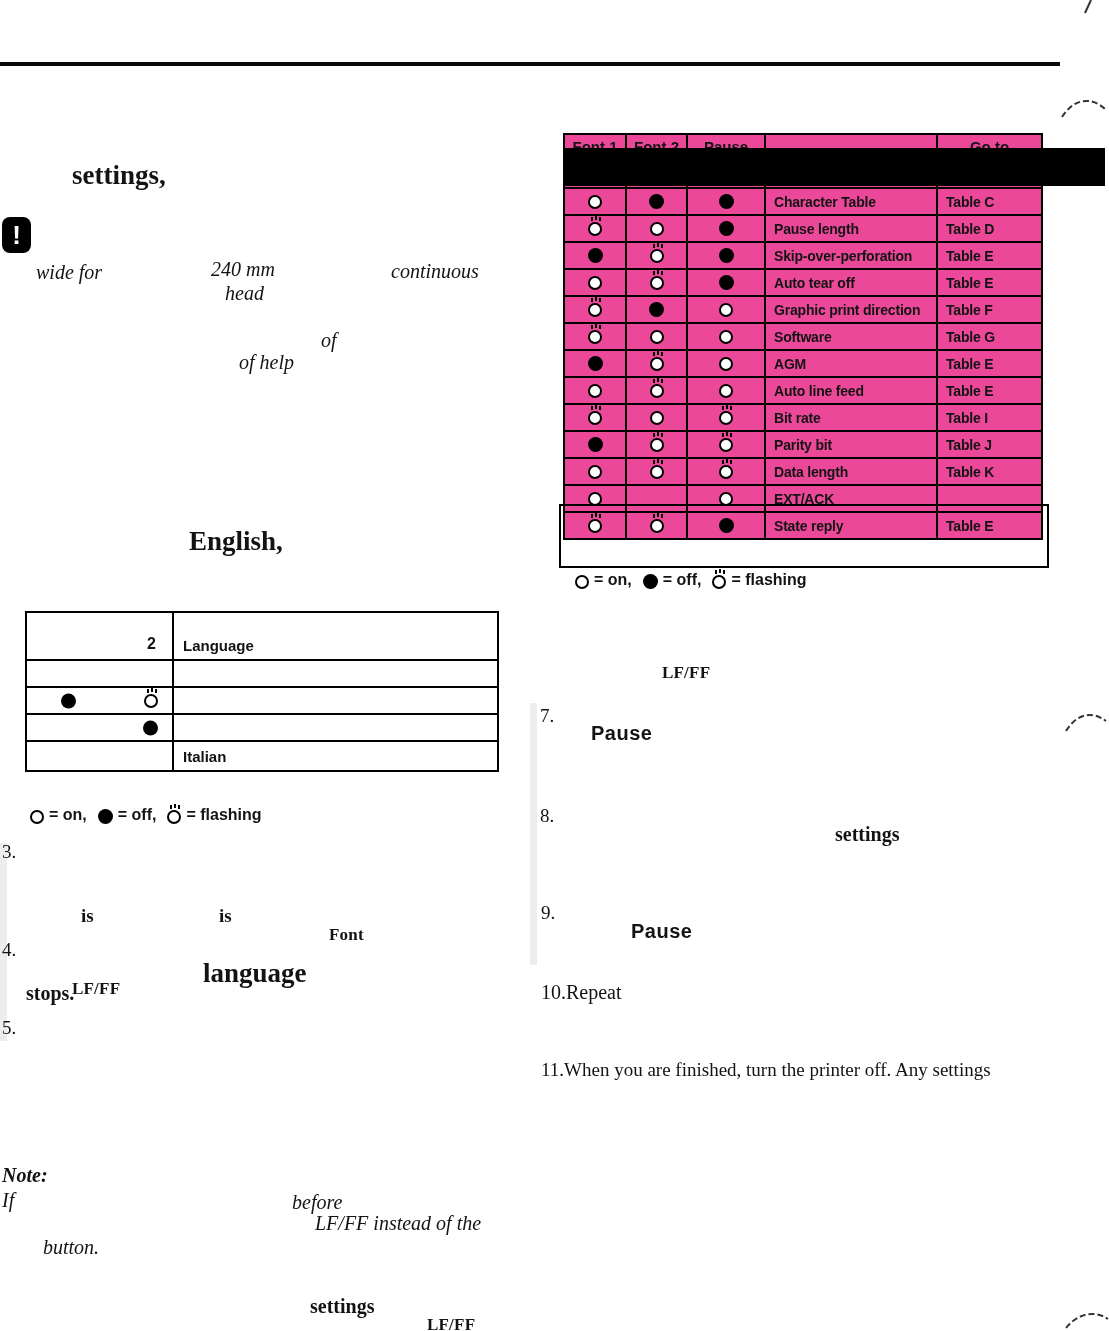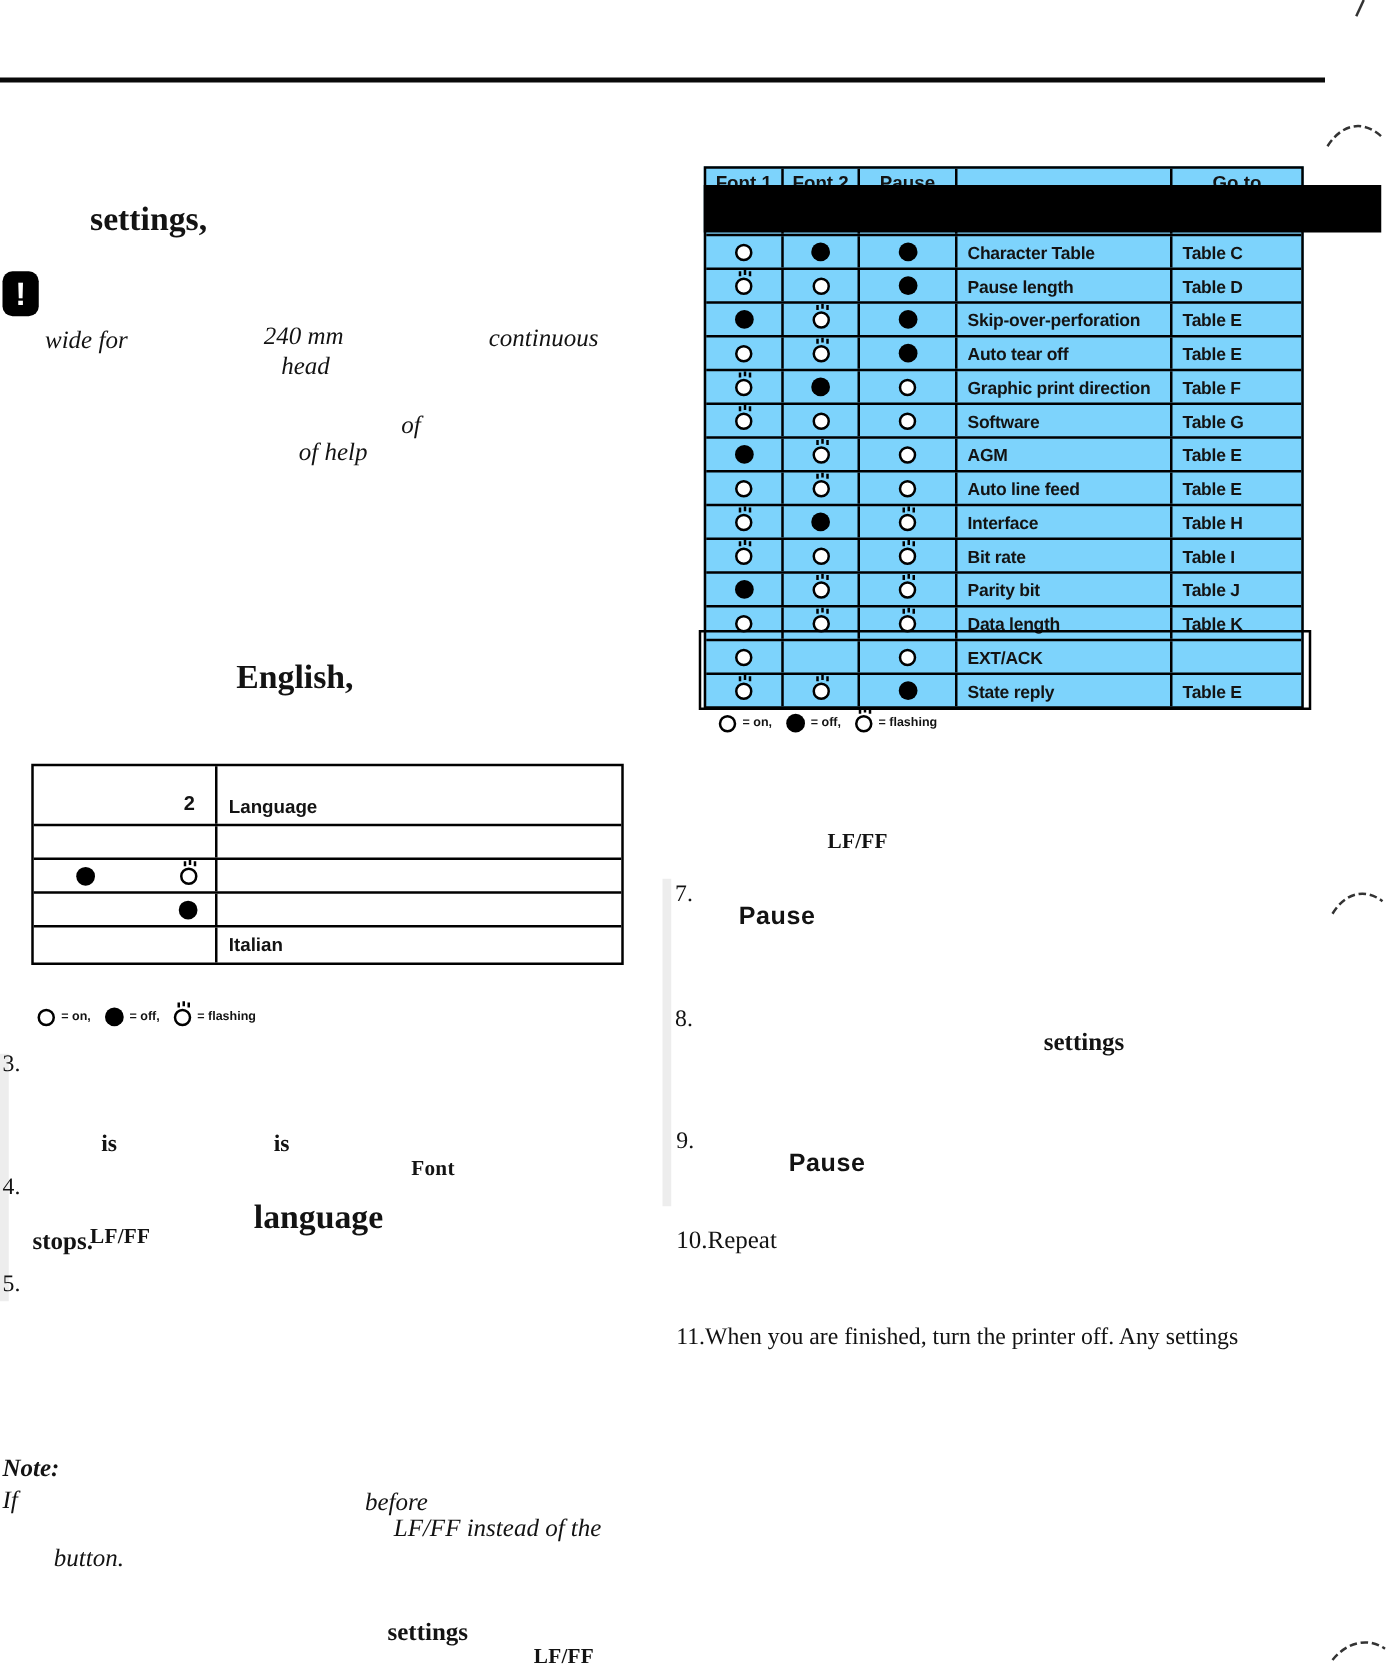--- a/index.html
+++ b/index.html
@@ -28,21 +28,21 @@
   .pausef{font-family:"Liberation Sans",sans-serif;font-size:20px;font-weight:bold;letter-spacing:.5px;}
 
   
   .led{display:inline-block;position:relative;box-sizing:content-box;vertical-align:middle;}
   .led.on,.led.flash{width:10px;height:10px;border:2.5px solid #000;border-radius:50%;background:#fff;}
   .led.off{width:15px;height:15px;border-radius:50%;background:#000;}
   .led.flash::before{content:'';position:absolute;top:-7px;left:1px;width:2px;height:4px;background:#000;
                      box-shadow:4px -1px 0 #000,8px 0 0 #000;}
 
   
-  .main-table{position:absolute;left:563px;top:133px;width:476px;border:2px solid #000;background:#7dd3fc;}
+  .main-table{position:absolute;left:563px;top:133px;width:476px;border:2px solid #000;background:#ec4899;}
   .mt-row{display:grid;grid-template-columns:60px 61px 78px 172px 105px;height:27px;
           border-top:2px solid #000;box-sizing:border-box;}
   .mt-row.header{height:52px;border-top:none;}
   .mt-cell{border-left:2px solid #000;display:flex;align-items:center;justify-content:center;overflow:hidden;}
   .mt-cell:first-child{border-left:none;}
   .mt-cell.txt{justify-content:flex-start;padding-left:8px;
      font-family:"Liberation Sans",sans-serif;font-weight:bold;font-size:14px;letter-spacing:-.2px;}
   .mt-row.header .mt-cell{align-items:flex-start;padding-top:3px;justify-content:center;
      font-family:"Liberation Sans",sans-serif;font-weight:bold;font-size:15px;}
   .redact-bar{position:absolute;left:563px;top:148px;width:542px;height:38px;background:#000;z-index:6;}
@@ -56,22 +56,22 @@
   .lt-left{position:relative;border-right:2px solid #000;}
   .slot-a{position:absolute;left:34px;top:50%;transform:translateY(-50%);}
   .slot-b{position:absolute;right:14px;top:50%;transform:translateY(-50%);}
   .lt-label{display:flex;align-items:center;padding-left:9px;
      font-family:"Liberation Sans",sans-serif;font-weight:bold;font-size:15px;}
   .lt-row.header .num{position:absolute;right:16px;bottom:6px;
      font-family:"Liberation Sans",sans-serif;font-weight:bold;font-size:16px;}
   .lt-row.header .lt-label{align-items:flex-end;padding-bottom:5px;}
 
   
-  .legend{position:absolute;font-family:"Liberation Sans",sans-serif;font-weight:bold;font-size:10px;
-          white-space:nowrap;display:flex;align-items:center;gap:5px;}
+  .legend{position:absolute;font-family:"Liberation Sans",sans-serif;font-weight:bold;font-size:16px;
+          white-space:nowrap;display:flex;align-items:flex-end;gap:5px;}
   .legend .led{margin-left:6px;}
   .legend .led:first-child{margin-left:0;}
 
   svg.overlay{position:absolute;left:0;top:0;z-index:8;pointer-events:none;}
 </style>
 </head>
 <body>
 
 <div id="page">
 
@@ -189,33 +189,20 @@
             <span class="led on"></span>
           </div>
           <div class="mt-cell">
             <span class="led flash"></span>
           </div>
           <div class="mt-cell">
             <span class="led on"></span>
           </div>
           <div class="mt-cell txt">Auto line feed</div>
           <div class="mt-cell txt">Table E</div>
-        </div>
-        <div class="mt-row">
-          <div class="mt-cell">
-            <span class="led flash"></span>
-          </div>
-          <div class="mt-cell">
-            <span class="led off"></span>
-          </div>
-          <div class="mt-cell">
-            <span class="led flash"></span>
-          </div>
-          <div class="mt-cell txt">Interface</div>
-          <div class="mt-cell txt">Table H</div>
         </div>
         <div class="mt-row">
           <div class="mt-cell">
             <span class="led flash"></span>
           </div>
           <div class="mt-cell">
             <span class="led on"></span>
           </div>
           <div class="mt-cell">
             <span class="led flash"></span>

